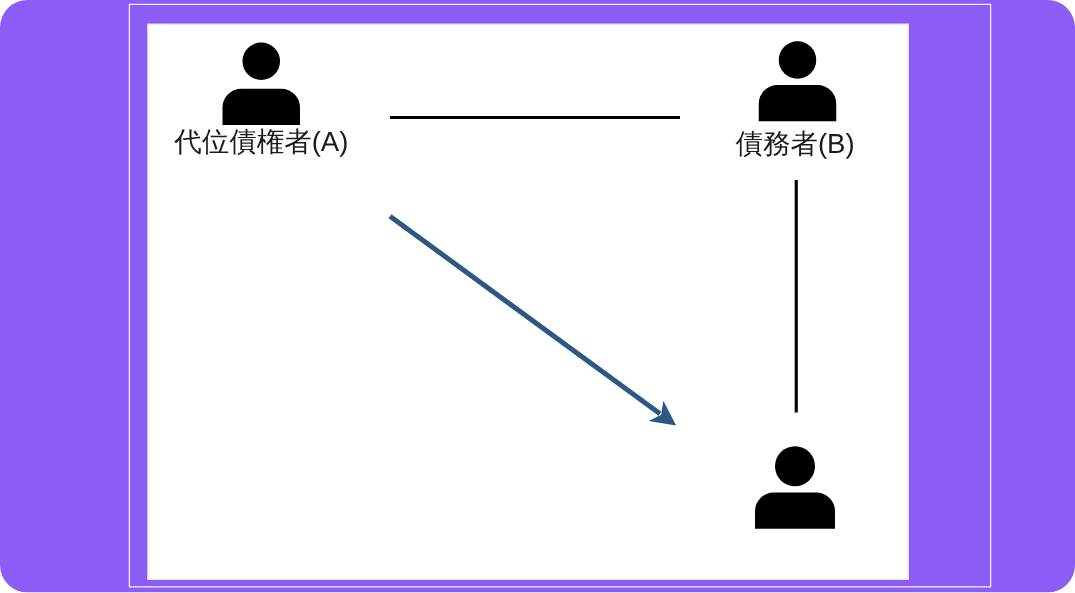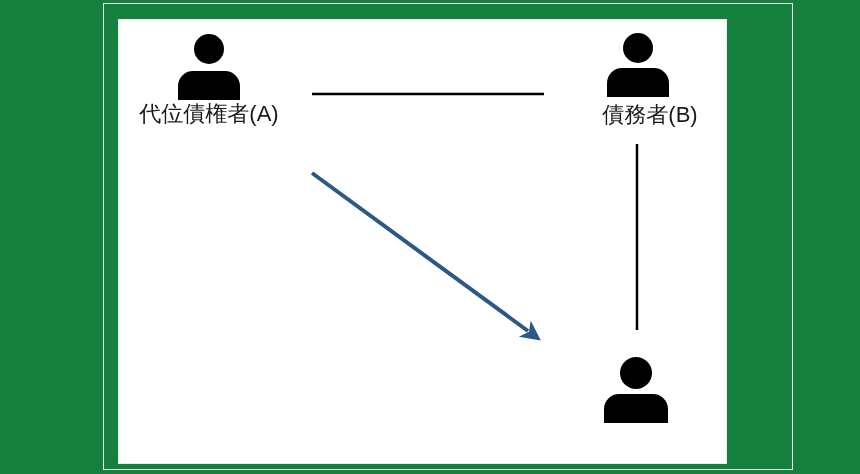--- a/index.html
+++ b/index.html
@@ -8,21 +8,22 @@
     background: #ffffff;
     width: 860px;
     height: 474px;
     overflow: hidden;
     font-family: "Liberation Sans", "DejaVu Sans", sans-serif;
   }
   .stage {
     position: relative;
     width: 860px;
     height: 474px;
-    background: #15803d;
+    background: #8b5cf6;
+    border-radius: 22px;
   }
   
   .outer-frame {
     position: absolute;
     left: 103px; top: 3px;
     width: 690px; height: 467px;
     border: 1px solid #f2f2f2;
     box-sizing: border-box;
   }
   
@@ -89,20 +90,20 @@
   <div class="person" style="left:178px; top:34px; width:62px; height:66px;">
     <span class="head" style="left:16px; top:0; width:30px; height:30px;"></span>
     <span class="torso" style="left:0; top:37px; width:62px; height:29px;"></span>
   </div>
   <div class="actor-label" style="left:99px; top:101px;">代位債権者(A)</div>
 
   <div class="person" style="left:607px; top:33px; width:62px; height:66px;">
     <span class="head" style="left:16px; top:0; width:30px; height:30px;"></span>
     <span class="torso" style="left:0; top:35px; width:62px; height:29px;"></span>
   </div>
-  <div class="actor-label" style="left:540px; top:102px;">債務者(B)</div>
+  <div class="actor-label" style="left:526px; top:102px;">債務者(B)</div>
 
   <div class="person" style="left:604px; top:357px; width:64px; height:66px;">
     <span class="head" style="left:16px; top:0; width:32px; height:32px;"></span>
     <span class="torso" style="left:0; top:37px; width:64px; height:29px;"></span>
   </div>
 
 </div>
 
 </body></html>

